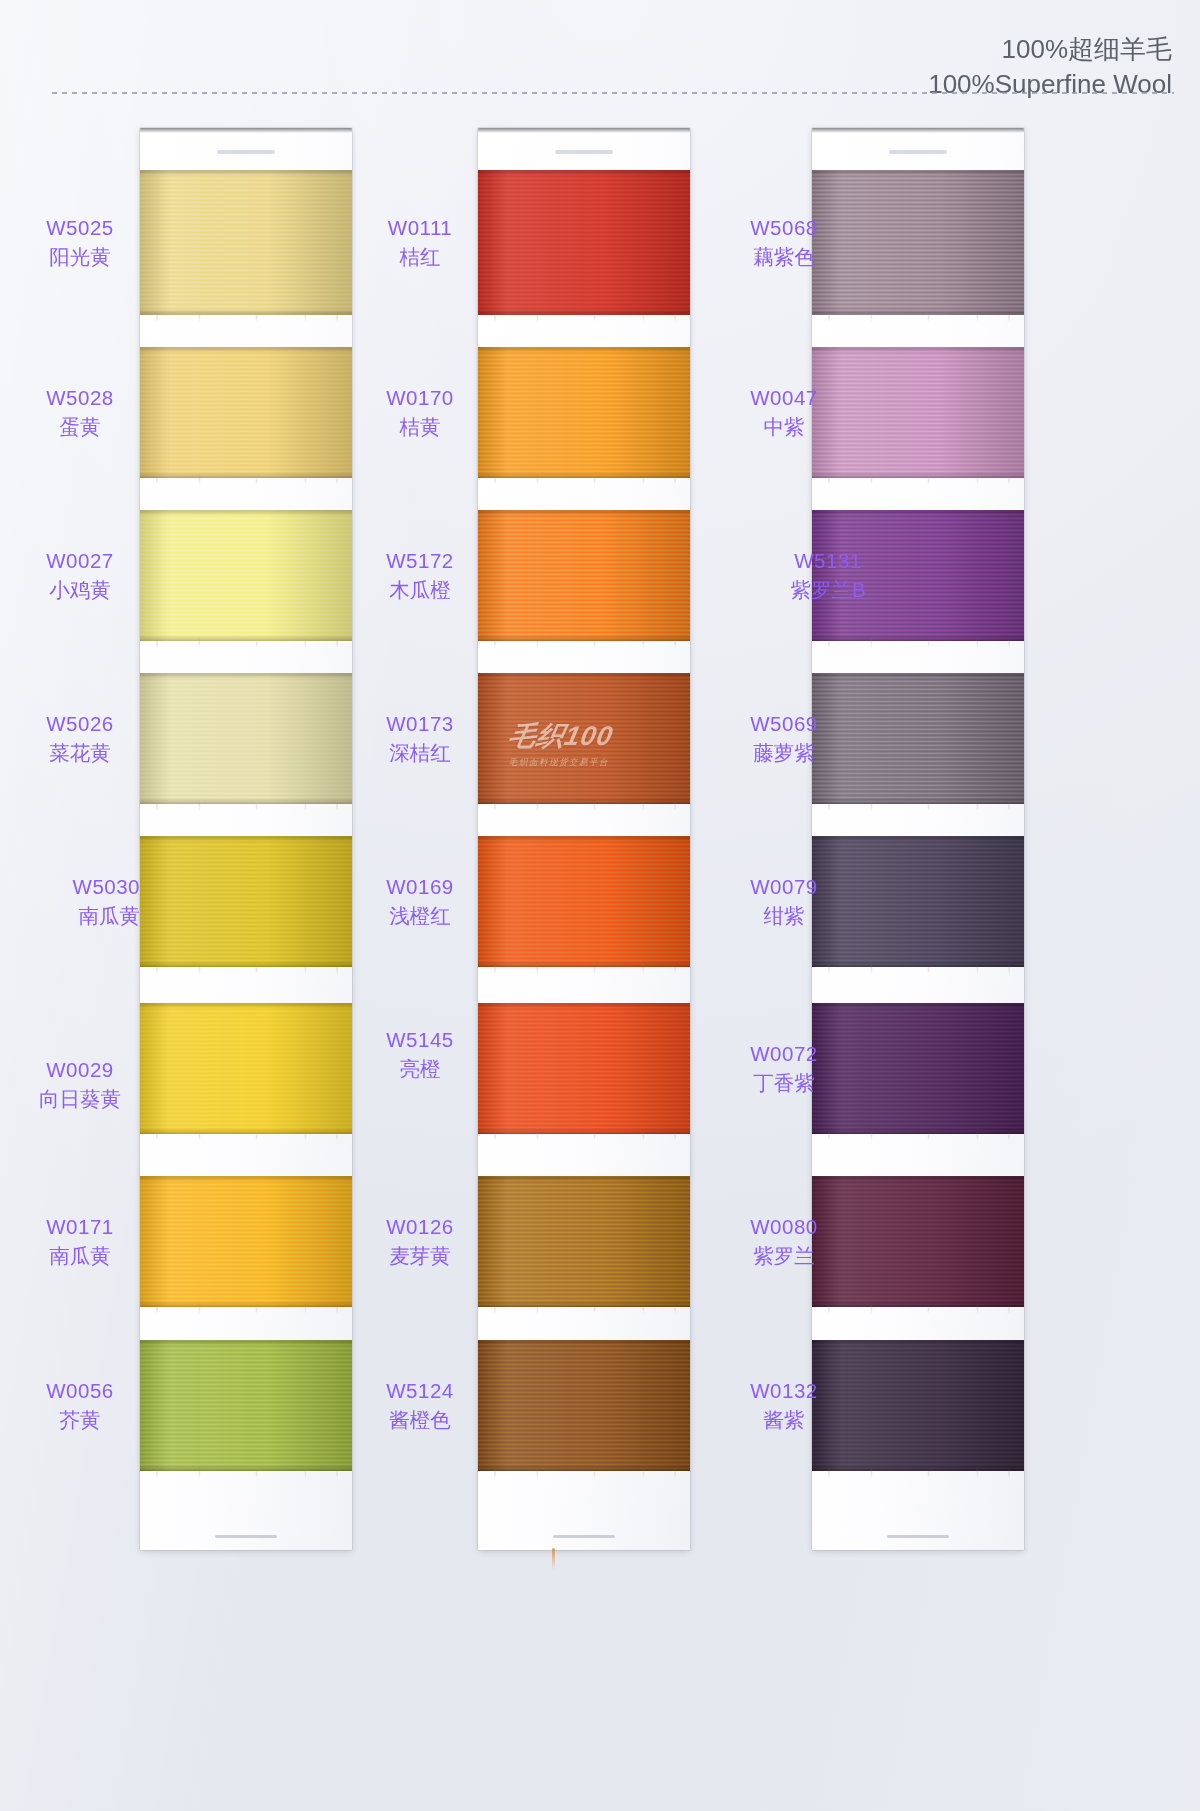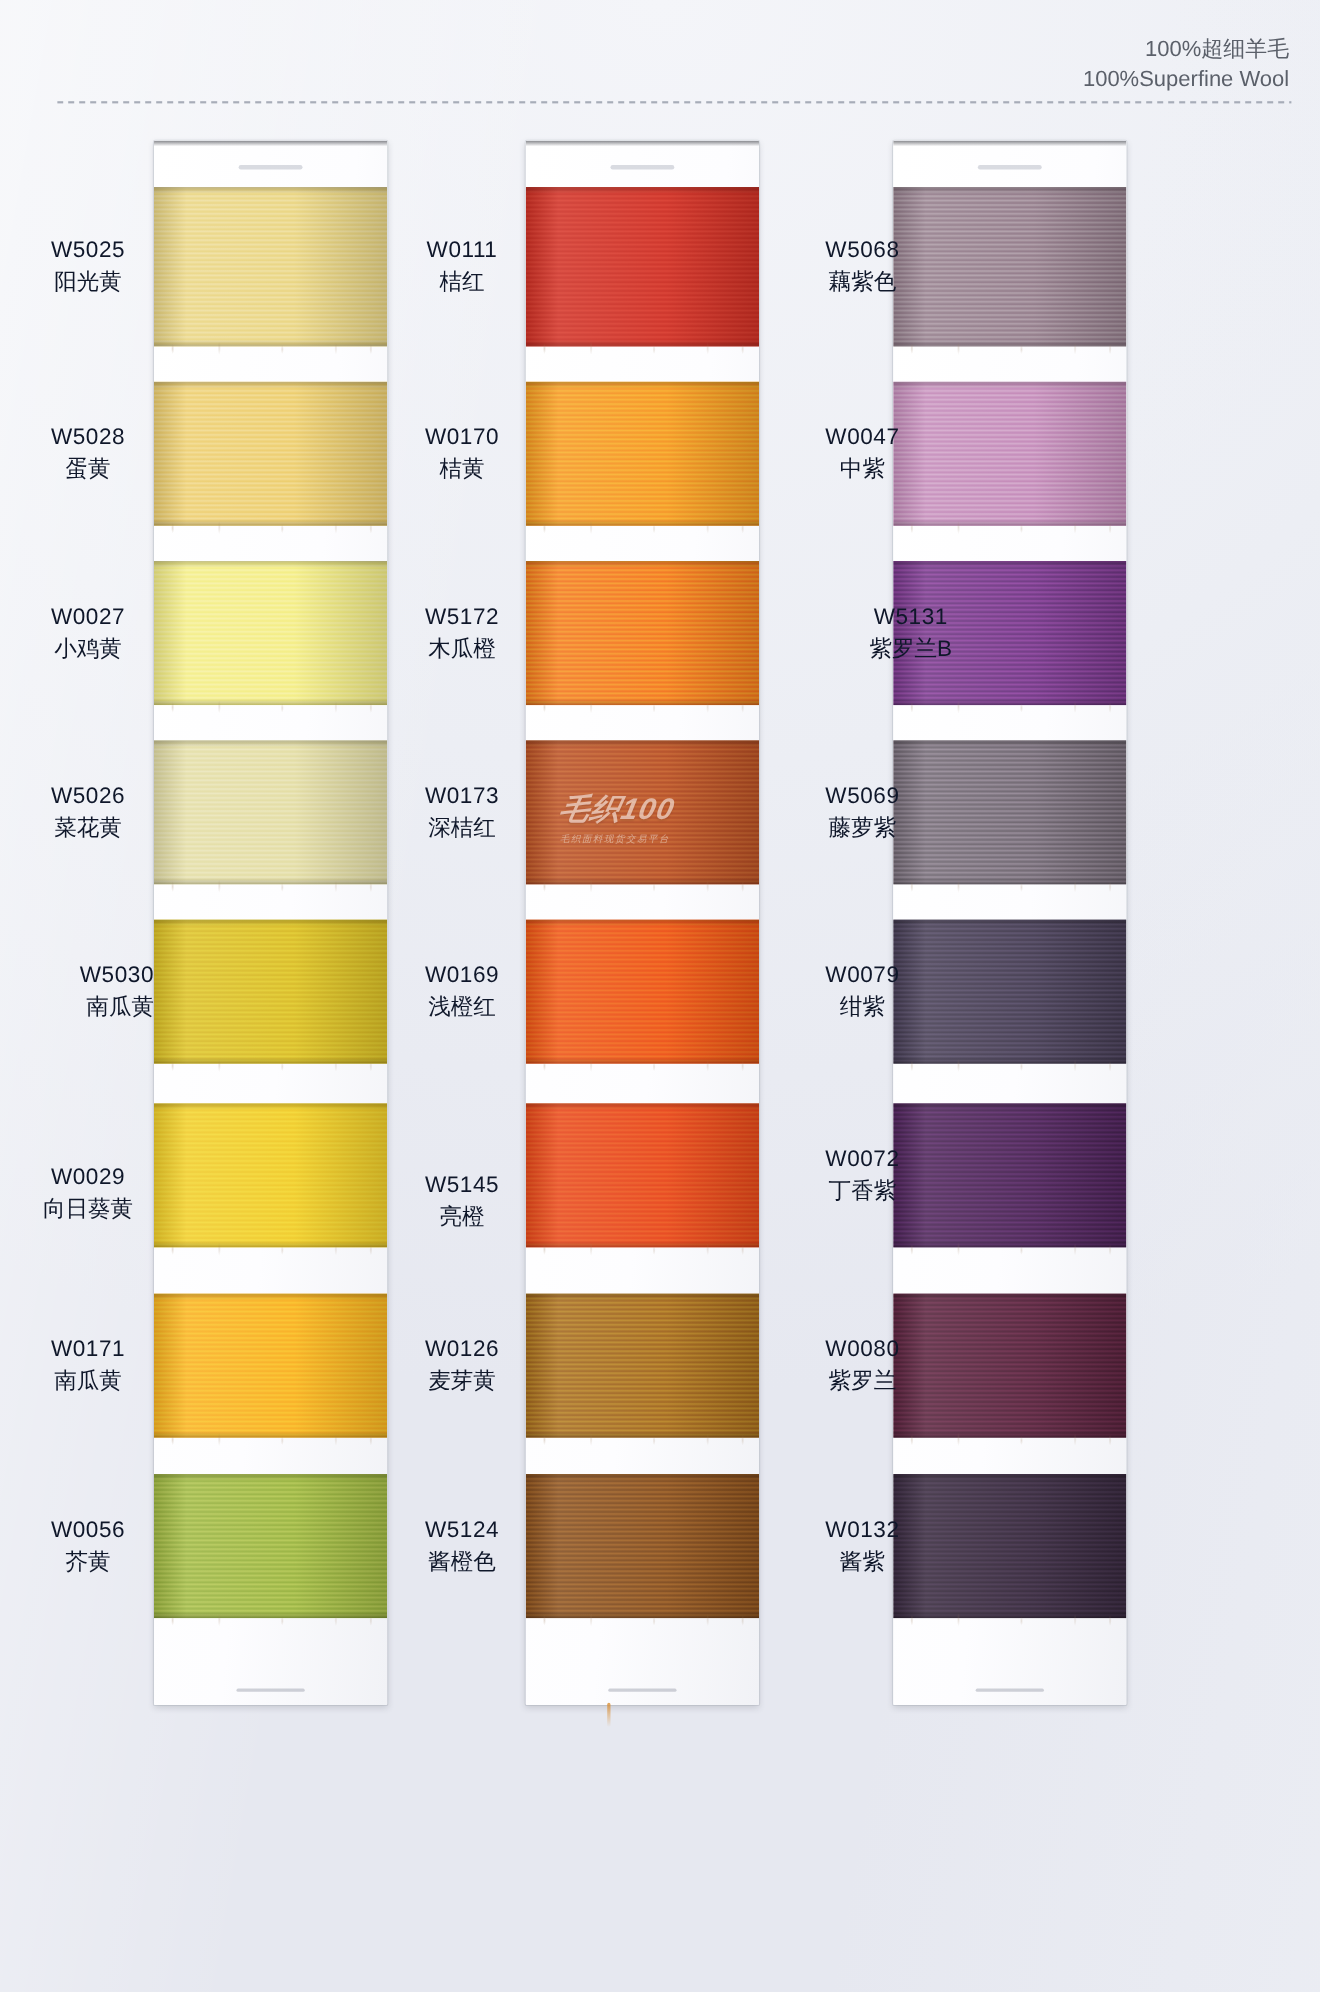--- a/index.html
+++ b/index.html
@@ -24,21 +24,21 @@
   
   .header{position:absolute;left:0;top:0;width:1200px;height:105px;}
   .title{
     position:absolute;left:52px;top:30px;
     font-size:42px;letter-spacing:1px;color:#4b4f57;font-weight:400;
     white-space:nowrap;
   }
   .header-right{
     position:absolute;right:28px;top:32px;
     text-align:right;line-height:1.36;
-    font-size:20px;color:#5b606a;font-weight:400;
+    font-size:26px;color:#5b606a;font-weight:400;
   }
   .header-right div{white-space:nowrap;}
   .rule{
     position:absolute;left:52px;top:92px;width:1122px;height:2px;
     background-image:linear-gradient(to right,#9aa0ad 0 5px,transparent 5px 10px);
     background-size:10px 2px;background-repeat:repeat-x;
     opacity:.85;
   }
 
   
@@ -109,21 +109,21 @@
       radial-gradient(2px 8px at 78% 48%, rgba(160,130,100,.20), transparent 70%),
       radial-gradient(2px 7px at 93% 52%, rgba(160,130,100,.24), transparent 70%);
     pointer-events:none;
   }
 
   
   .label{
     position:absolute;
     text-align:center;
     line-height:1.42;
-    color:#0f172a;
+    color:#8b5cf6;
     font-size:20.5px;
     white-space:nowrap;
   }
   .label .code{display:block;letter-spacing:.5px;}
   .label .name{display:block;font-size:20.5px;}
   .lab-c1{left:20px;width:120px;}
   .lab-c2{left:360px;width:120px;}
   .lab-c3{left:712px;width:144px;}
 
   
@@ -401,21 +401,21 @@
     <span class="name">木瓜橙</span>
   </div>
 <div class="label lab-c2" style="top: 708.5px;">
     <span class="code">W0173</span>
     <span class="name">深桔红</span>
   </div>
 <div class="label lab-c2" style="top: 871.5px;">
     <span class="code">W0169</span>
     <span class="name">浅橙红</span>
   </div>
-<div class="label lab-c2" style="top: 1063px;">
+<div class="label lab-c2" style="top: 1025px;">
     <span class="code">W5145</span>
     <span class="name">亮橙</span>
   </div>
 <div class="label lab-c2" style="top: 1211.5px;">
     <span class="code">W0126</span>
     <span class="name">麦芽黄</span>
   </div>
 <div class="label lab-c2" style="top: 1375.5px;">
     <span class="code">W5124</span>
     <span class="name">酱橙色</span>

